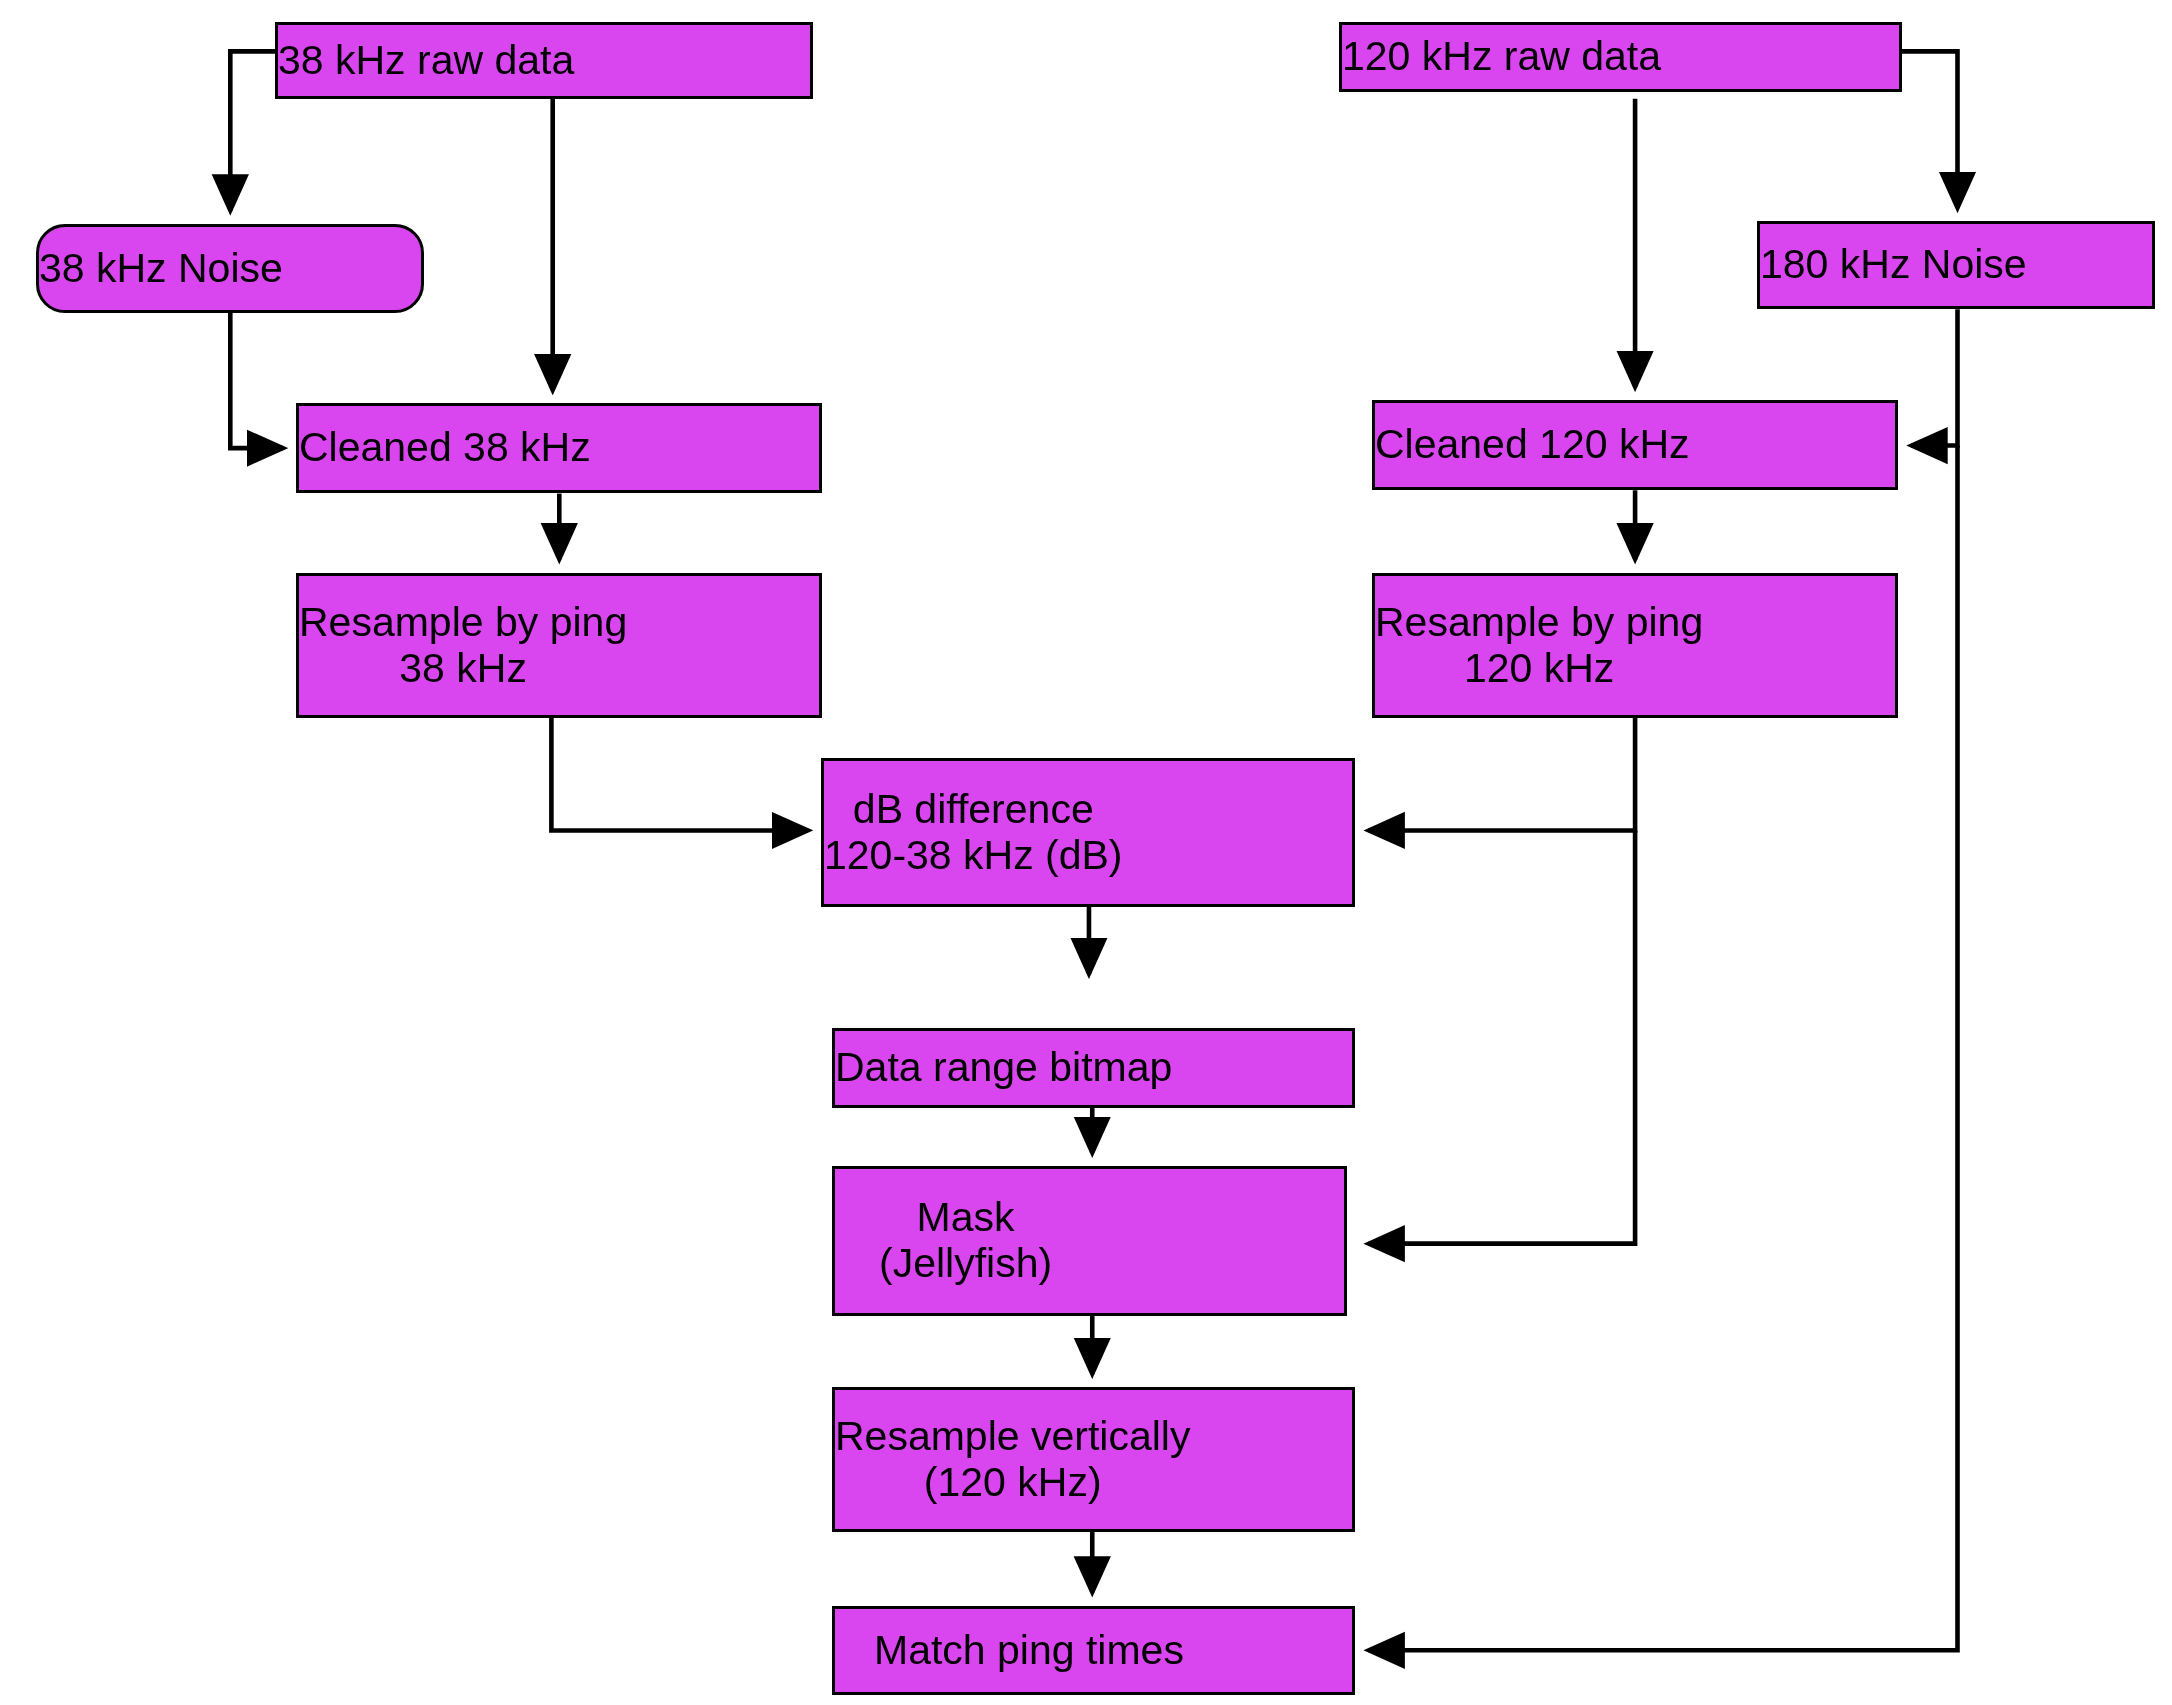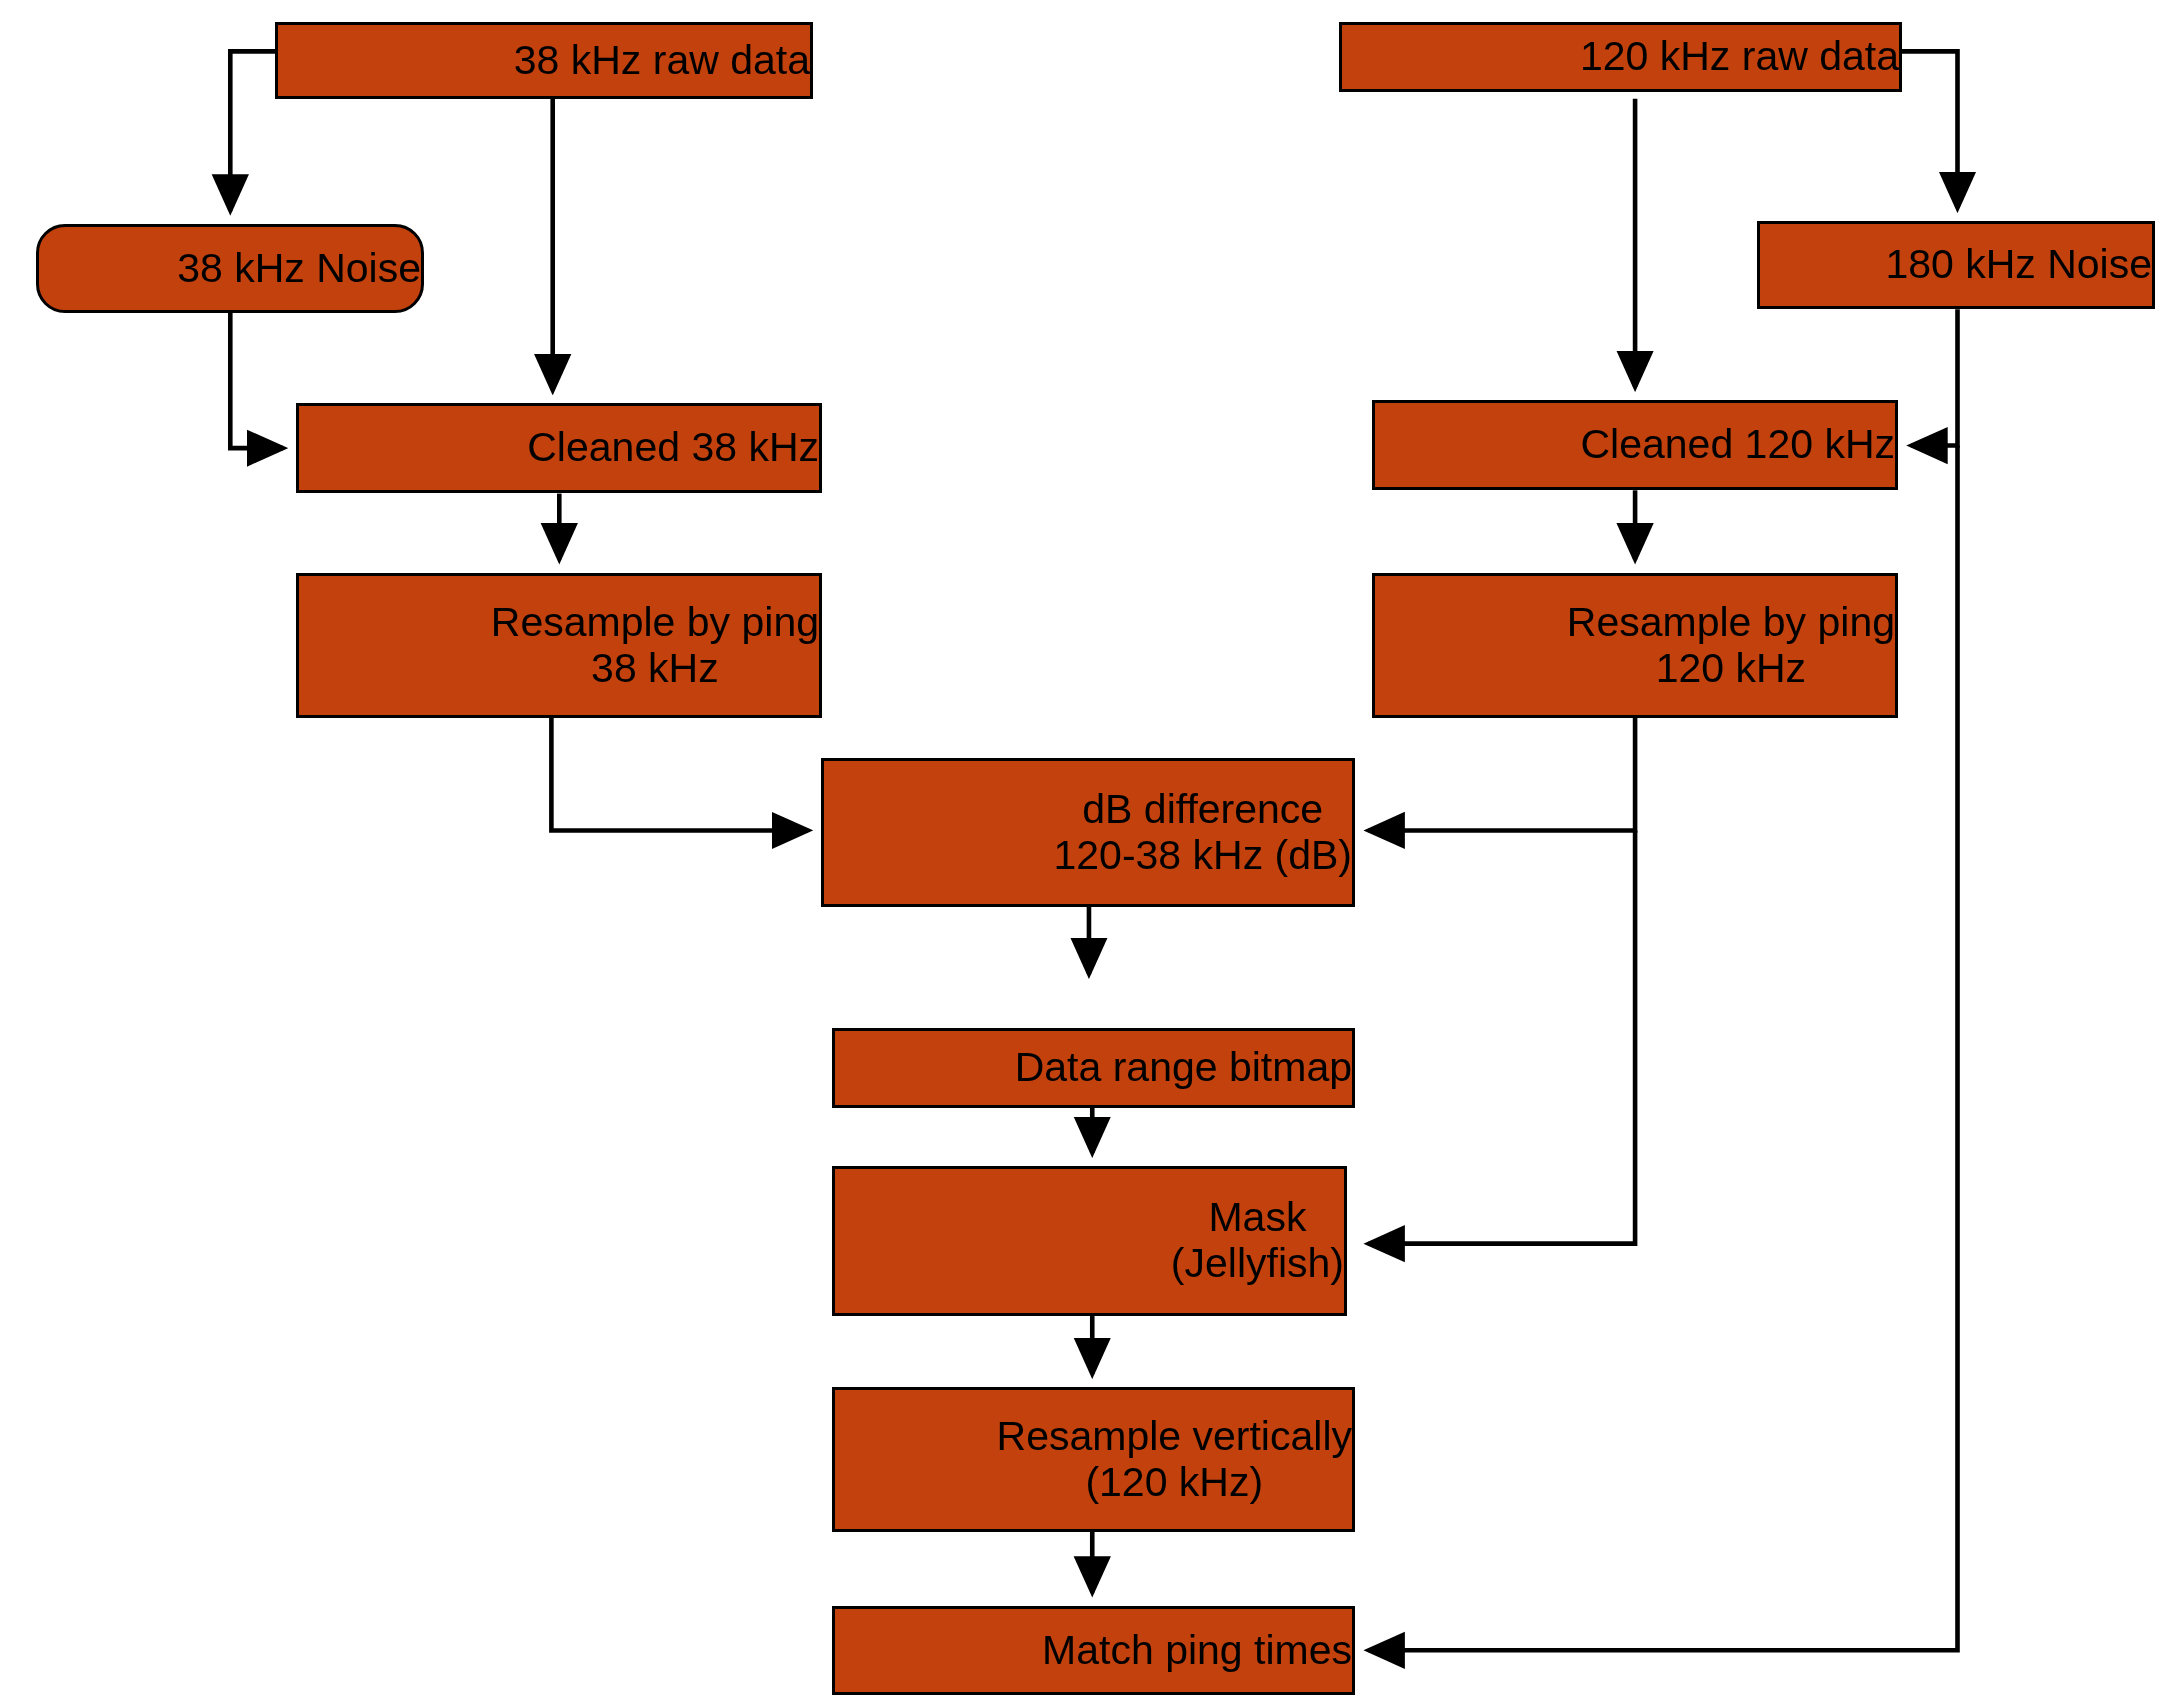--- a/index.html
+++ b/index.html
@@ -22,24 +22,24 @@
     left: 0;
     top: 0;
     width: 2172px;
     height: 1705px;
     pointer-events: none;
   }
   .node {
     position: absolute;
     box-sizing: border-box;
     border: 3.3px solid #000000;
-    background: #c2410c;
+    background: #d946ef;
     display: flex;
     align-items: center;
-    justify-content: flex-end;
+    justify-content: flex-start;
     text-align: center;
     color: #000000;
     font-size: 41px;
     line-height: 1.12;
     font-family: "Liberation Sans", sans-serif;
     white-space: pre-line;
     z-index: 2;
   }
 </style>
 </head>
@@ -82,16 +82,16 @@
 38 kHz</span></div>
       <div class="node" style="left: 1372px; top: 573px; width: 526px; height: 145px; border-color: rgb(0, 0, 0);"><span>Resample by ping
 120 kHz</span></div>
       <div class="node" style="left: 821px; top: 758px; width: 534px; height: 149px; border-color: rgb(0, 0, 0);"><span>dB difference
 120-38 kHz (dB)</span></div>
       <div class="node" style="left: 832px; top: 1028px; width: 523px; height: 80px; border-color: rgb(0, 0, 0);"><span>Data range bitmap</span></div>
       <div class="node" style="left: 832px; top: 1166px; width: 515px; height: 150px; border-color: rgb(0, 0, 0); padding-left: 44px;"><span>Mask
 (Jellyfish)</span></div>
       <div class="node" style="left: 832px; top: 1387px; width: 523px; height: 145px; border-color: rgb(0, 0, 0);"><span>Resample vertically
 (120 kHz)</span></div>
-      <div class="node" style="left: 832px; top: 1606px; width: 523px; height: 89px; border-color: rgb(0, 0, 0);"><span>Match ping times</span></div>
+      <div class="node" style="left: 832px; top: 1606px; width: 523px; height: 89px; border-color: rgb(0, 0, 0); padding-left: 39px;"><span>Match ping times</span></div>
     </div>
 </div>
 
 
 </body></html>

